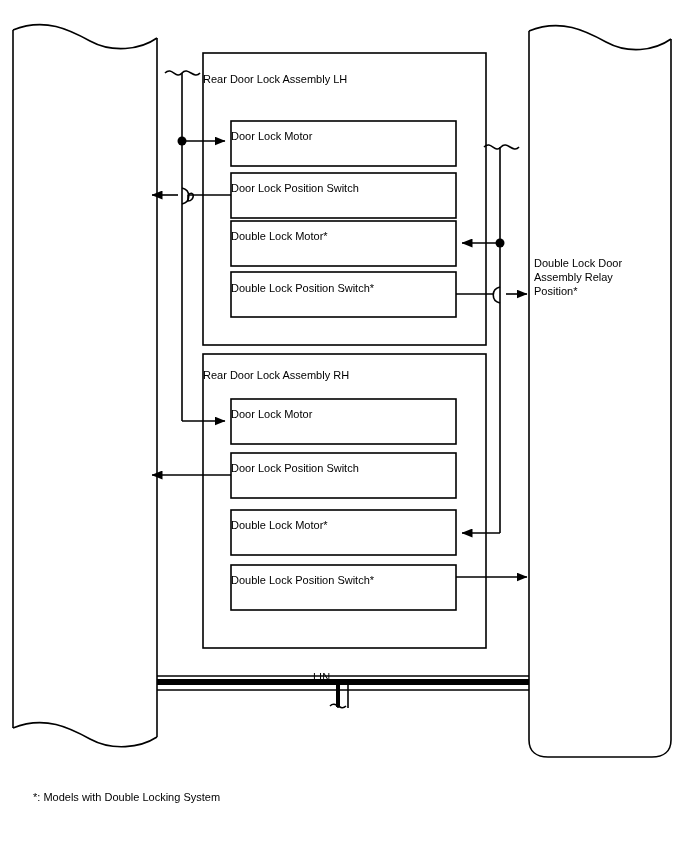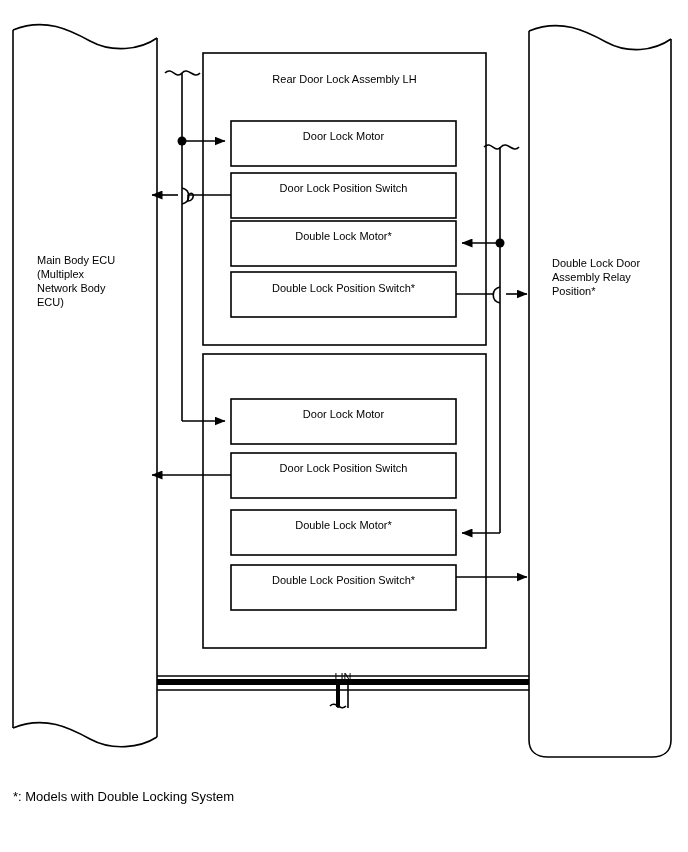--- a/index.html
+++ b/index.html
@@ -24,27 +24,28 @@
   }
   .lbl {
     position: absolute;
     font-family: "Liberation Sans", sans-serif;
     font-size: 11px;
     color: #000000;
     line-height: 14px;
     white-space: pre;
   }
   .lbl-center {
-    text-align: center;
+    text-align: left;
   }
   .ecu-text {
     width: 120px;
   }
   .footnote {
-    font-size: 13px;
+    font-size: 11px;
+    margin-left: 20px;
   }
 </style>
 </head>
 <body>
 
 <div id="page">
 
   <svg class="diagram" viewBox="0 0 688 852">
     <defs>
       <marker id="arrowR" markerWidth="11" markerHeight="9" refX="10.5" refY="4.5" orient="auto" markerUnits="userSpaceOnUse">
@@ -131,31 +132,31 @@
       <g>
         <line x1="338" y1="685" x2="338" y2="708"></line>
         <line x1="348" y1="685" x2="348" y2="708"></line>
         <path d="M330,706 C 336,700 340,712 346,706"></path>
       </g>
       <rect x="336" y="685" width="4" height="22" fill="#000" stroke="none"></rect>
 
     </g>
   </svg>
 
-  <div class="lbl ecu-text" style="left:37px; top:253px;"><span>Main Body ECU</span><br><span>(Multiplex</span><br><span>Network Body</span><br><span>ECU)</span></div>
 
-  <div class="lbl" style="left:552px; top:256px;"><span>Double Lock Door</span><br><span>Assembly Relay</span><br><span>Position*</span></div>
+  <div class="lbl" style="left:534px; top:256px;"><span>Double Lock Door</span><br><span>Assembly Relay</span><br><span>Position*</span></div>
 
   <div class="lbl lbl-center" style="left:203px; top:72px; width:283px;">Rear Door Lock Assembly LH</div>
 
   <div class="lbl lbl-center" style="left:231px; top:129px; width:225px;">Door Lock Motor</div>
   <div class="lbl lbl-center" style="left:231px; top:181px; width:225px;">Door Lock Position Switch</div>
   <div class="lbl lbl-center" style="left:231px; top:229px; width:225px;">Double Lock Motor*</div>
   <div class="lbl lbl-center" style="left:231px; top:281px; width:225px;">Double Lock Position Switch*</div>
 
+  <div class="lbl lbl-center" style="left:203px; top:368px; width:283px;">Rear Door Lock Assembly RH</div>
 
   <div class="lbl lbl-center" style="left:231px; top:407px; width:225px;">Door Lock Motor</div>
   <div class="lbl lbl-center" style="left:231px; top:461px; width:225px;">Door Lock Position Switch</div>
   <div class="lbl lbl-center" style="left:231px; top:518px; width:225px;">Double Lock Motor*</div>
   <div class="lbl lbl-center" style="left:231px; top:573px; width:225px;">Double Lock Position Switch*</div>
 
   <div class="lbl lbl-center" style="left:313px; top:670px; width:60px;">LIN</div>
 
   <div class="lbl footnote" style="left:13px; top:790px;">*: Models with Double Locking System</div>
 

